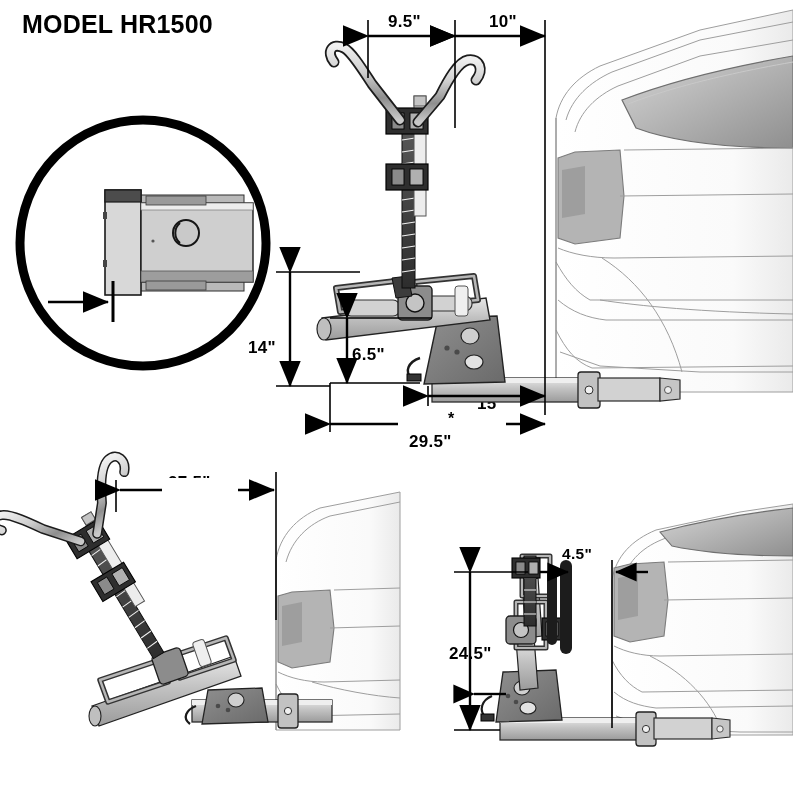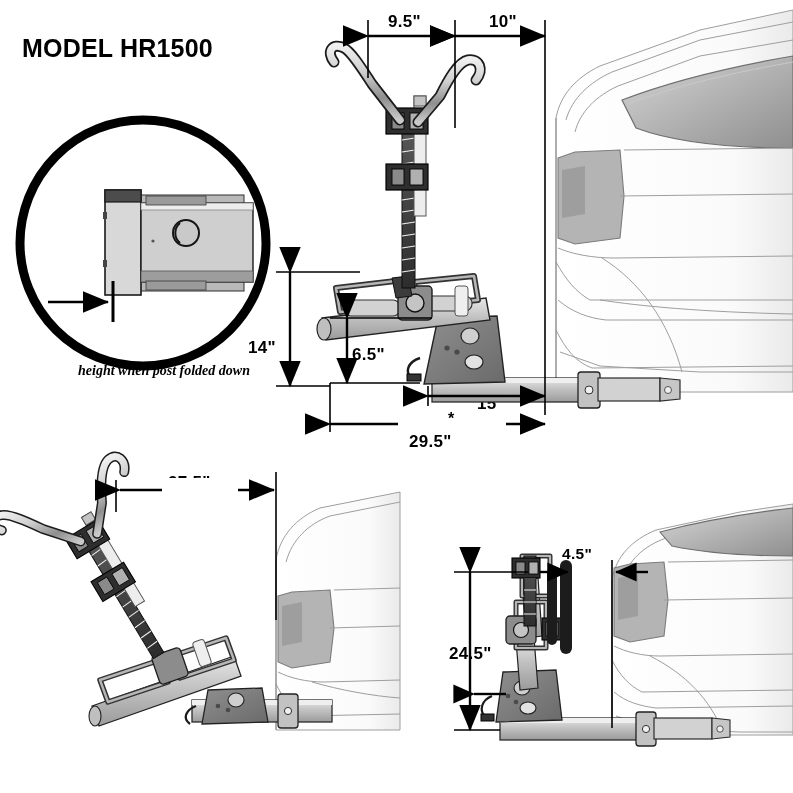--- a/index.html
+++ b/index.html
@@ -1,20 +1,20 @@
 <!DOCTYPE html>
 <html><head>
 <meta charset="utf-8">
 <style>
   html,body{margin:0;padding:0;background:#fff;}
   body{width:793px;height:793px;position:relative;overflow:hidden;
        font-family:"Liberation Sans",sans-serif;color:#000;}
   #stage{position:absolute;inset:0;width:793px;height:793px;}
   .abs{position:absolute;}
-  .title{font-size:25px;font-weight:bold;letter-spacing:.2px;white-space:nowrap;margin-top:24px;}
+  .title{font-size:25px;font-weight:bold;letter-spacing:.2px;white-space:nowrap;}
   .note{font-family:"Liberation Serif",serif;font-style:italic;font-weight:bold;
         font-size:16.5px;line-height:21px;white-space:nowrap;}
   .note u{text-decoration:underline;}
   .caption{font-family:"Liberation Serif",serif;font-style:italic;font-weight:bold;
            font-size:14px;white-space:nowrap;}
   .dim{font-size:17px;font-weight:bold;white-space:nowrap;letter-spacing:.3px;}
   .dim.small{font-size:15.5px;}
   .star{font-size:16px;font-weight:bold;line-height:8px;}
   svg{position:absolute;left:0;top:0;width:793px;height:793px;overflow:visible;}
   .ln{stroke:#000;fill:none;}
@@ -23,21 +23,20 @@
   .circ{fill:none;stroke:#000;stroke-width:9;}
 </style>
 </head>
 <body>
 
 <div id="stage">
 
   <div class="abs title" style="left:22px;top:10px;">MODEL HR1500</div>
 
 
-  <div class="abs caption" style="left:78px;top:363px;">height when post folded down</div>
 
   <div class="abs dim" style="left:388px;top:12px;">9.5"</div>
   <div class="abs dim" style="left:489px;top:12px;">10"</div>
   <div class="abs dim" style="left:248px;top:338px;">14"</div>
   <div class="abs dim" style="left:352px;top:345px;">6.5"</div>
   <div class="abs dim" style="left:477px;top:394px;">15"</div>
   <div class="abs star" style="left:448px;top:415px;">*</div>
   <div class="abs dim" style="left:409px;top:432px;">29.5"</div>
 
   <div class="abs dim" style="left:168px;top:473px;">27.5"</div>

